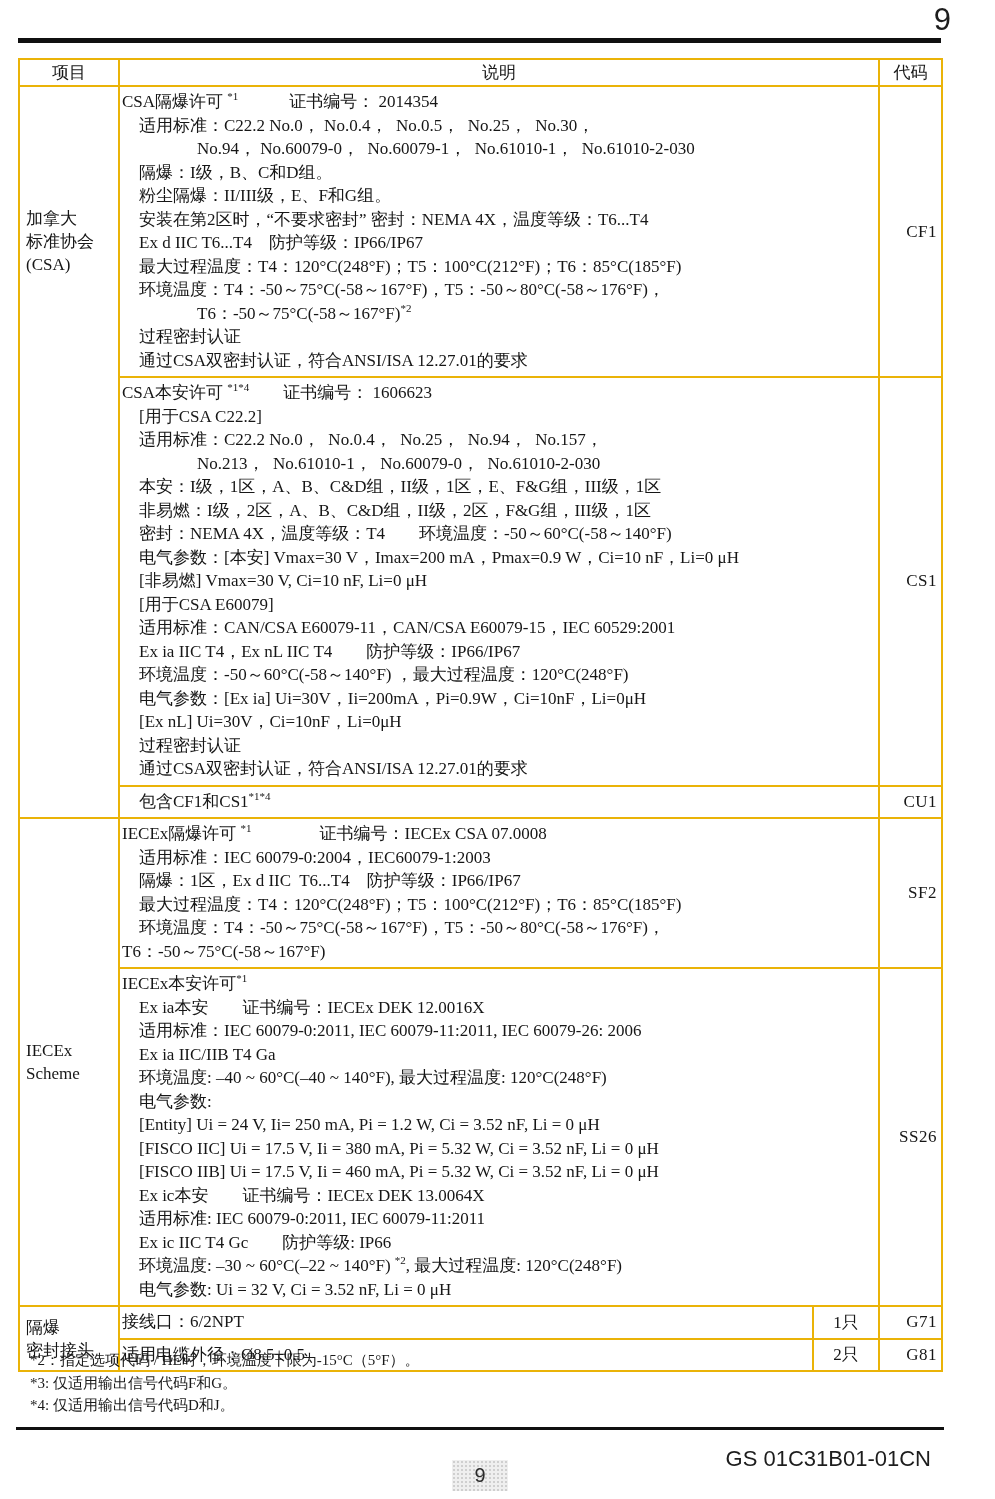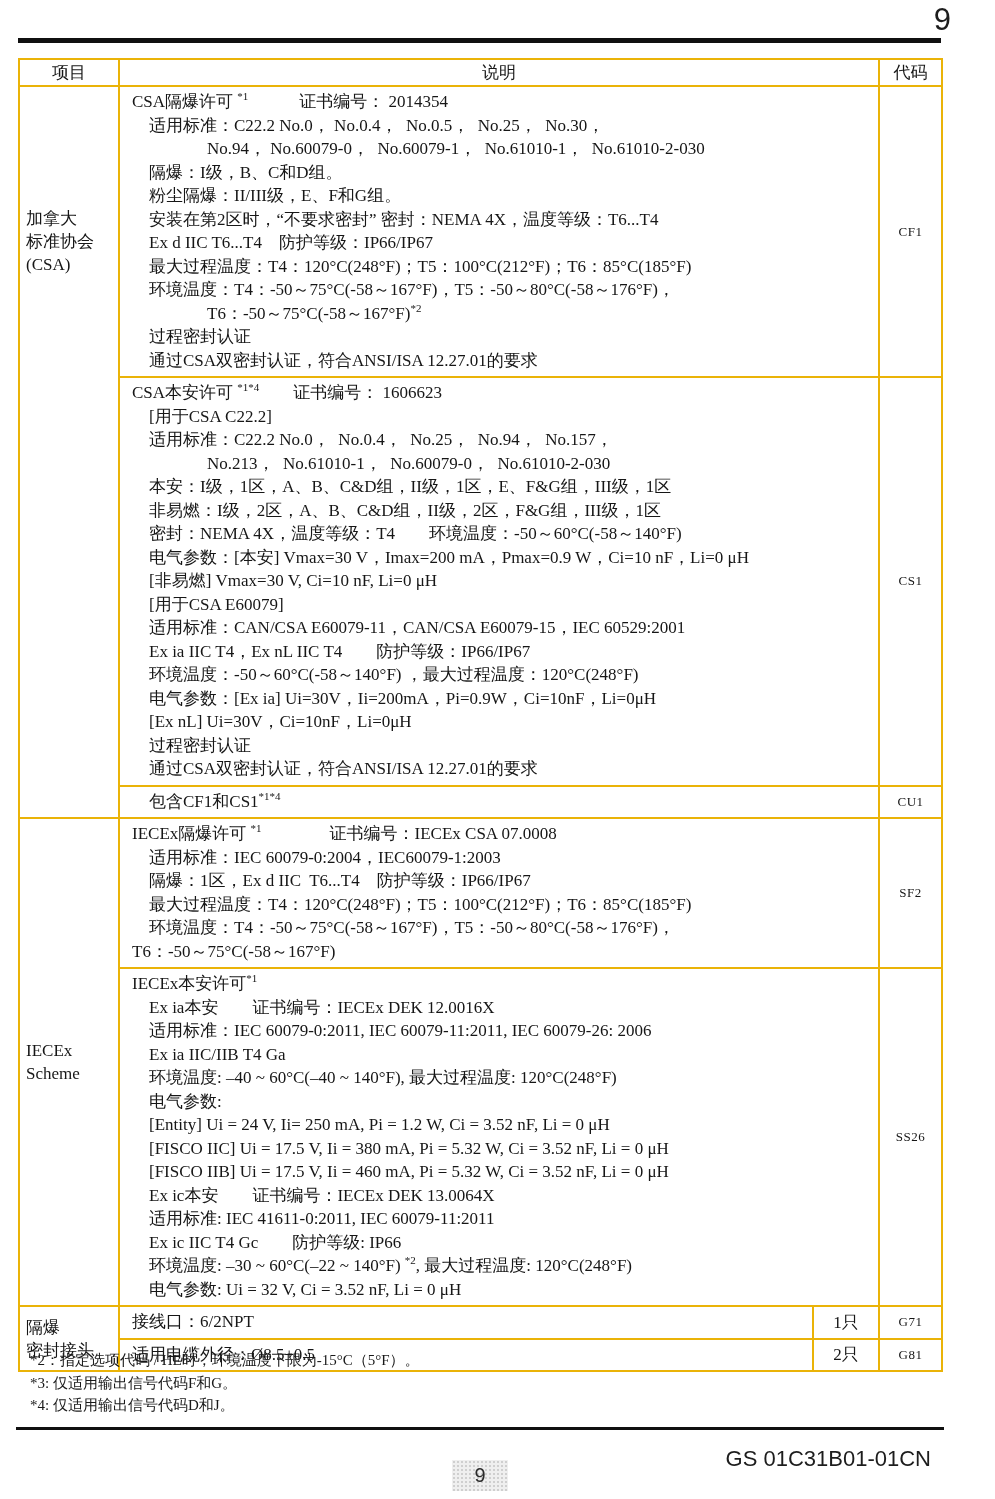--- a/index.html
+++ b/index.html
@@ -17,31 +17,31 @@
 
   table.spec {
     position:absolute; left:18px; top:58px; width:923px;
     border-collapse:collapse; table-layout:fixed;
   }
   table.spec th, table.spec td { border:2px solid #eab308; }
   table.spec th {
     font-weight:normal; font-size:17px; text-align:center;
     height:22px; padding:1px 2px;
   }
-  td.desc { padding:3px 4px 4px 10px; font-size:17px; line-height:23.5px; vertical-align:top; }
+  td.desc { padding:3px 4px 4px 0; font-size:17px; line-height:23.5px; vertical-align:top; }
   .line { white-space:pre-wrap; }
   .i0 { padding-left:2px; }
   .i1 { padding-left:19px; }
   .i2 { padding-left:77px; }
   sup { font-size:11px; line-height:0; }
   td.group-label { font-size:17px; line-height:23px; padding:2px 2px 2px 6px; }
   td.group-label.align-top { vertical-align:top; padding-top:120px; }
   td.group-label.align-middle { vertical-align:middle; }
   td.qty  { text-align:center; font-size:17px; padding:1px; }
-  td.code { text-align:center; font-size:13px; padding:4px; letter-spacing:0.5px; }
+  td.code { text-align:right; font-size:17px; padding:4px; letter-spacing:0.5px; }
 
   .footnotes { position:absolute; left:30px; top:1349px; font-size:15px; line-height:22.5px; color:#191919; }
   .footnote { white-space:pre-wrap; }
   .bottom-rule { position:absolute; left:16px; top:1427px; width:928px; height:3px; background:#101010; }
   .doc-number {
     position:absolute; right:64px; top:1446px;
     font-family:"Liberation Sans","DejaVu Sans",sans-serif;
     font-size:22px; color:#1d1d1d;
   }
   .bottom-pageno {
@@ -145,21 +145,21 @@
             <div class="line i0">IECEx本安许可<sup>*1</sup></div>
             <div class="line i1">Ex ia本安　　证书编号：IECEx DEK 12.0016X</div>
             <div class="line i1">适用标准：IEC 60079-0:2011, IEC 60079-11:2011, IEC 60079-26: 2006</div>
             <div class="line i1">Ex ia IIC/IIB T4 Ga</div>
             <div class="line i1">环境温度: –40 ~ 60°C(–40 ~ 140°F), 最大过程温度: 120°C(248°F)</div>
             <div class="line i1">电气参数:</div>
             <div class="line i1">[Entity] Ui = 24 V, Ii= 250 mA, Pi = 1.2 W, Ci = 3.52 nF, Li = 0 μH</div>
             <div class="line i1">[FISCO IIC] Ui = 17.5 V, Ii = 380 mA, Pi = 5.32 W, Ci = 3.52 nF, Li = 0 μH</div>
             <div class="line i1">[FISCO IIB] Ui = 17.5 V, Ii = 460 mA, Pi = 5.32 W, Ci = 3.52 nF, Li = 0 μH</div>
             <div class="line i1">Ex ic本安　　证书编号：IECEx DEK 13.0064X</div>
-            <div class="line i1">适用标准: IEC 41611-0:2011, IEC 60079-11:2011</div>
+            <div class="line i1">适用标准: IEC 60079-0:2011, IEC 60079-11:2011</div>
             <div class="line i1">Ex ic IIC T4 Gc　　防护等级: IP66</div>
             <div class="line i1">环境温度: –30 ~ 60°C(–22 ~ 140°F) <sup>*2</sup>, 最大过程温度: 120°C(248°F)</div>
             <div class="line i1">电气参数: Ui = 32 V, Ci = 3.52 nF, Li = 0 μH</div>
           </td>
           <td class="code">SS26</td>
         </tr>
         <tr>
           <td rowspan="2" class="group-label align-middle">
             <div>隔爆</div>
             <div>密封接头</div>

